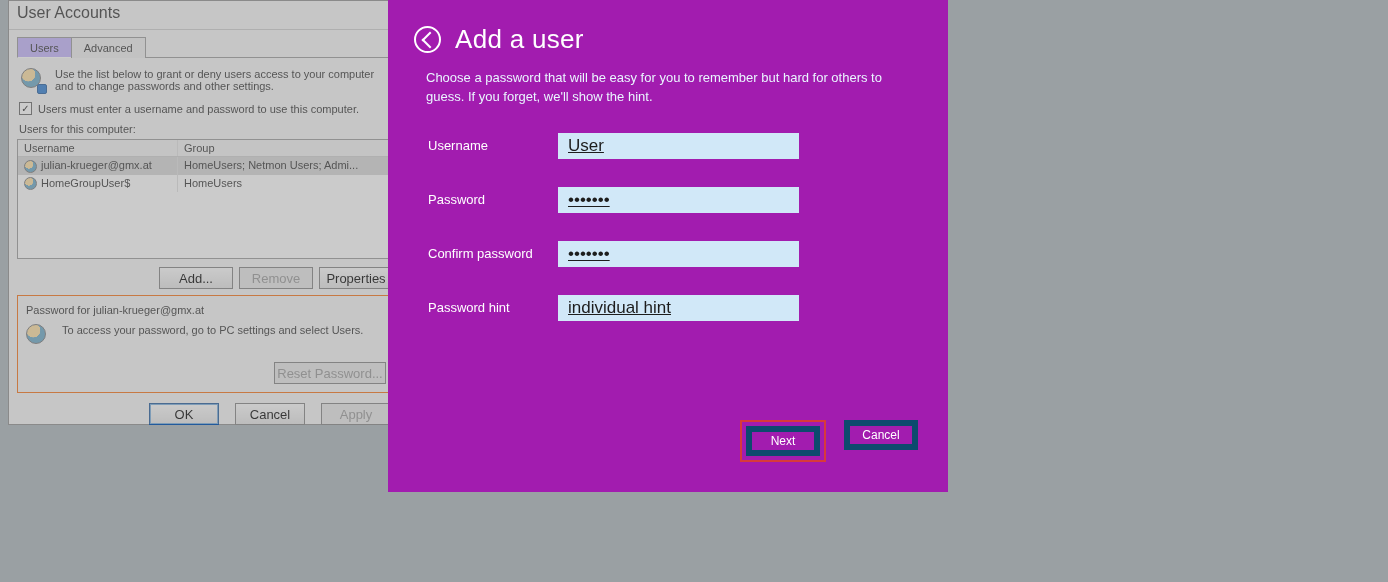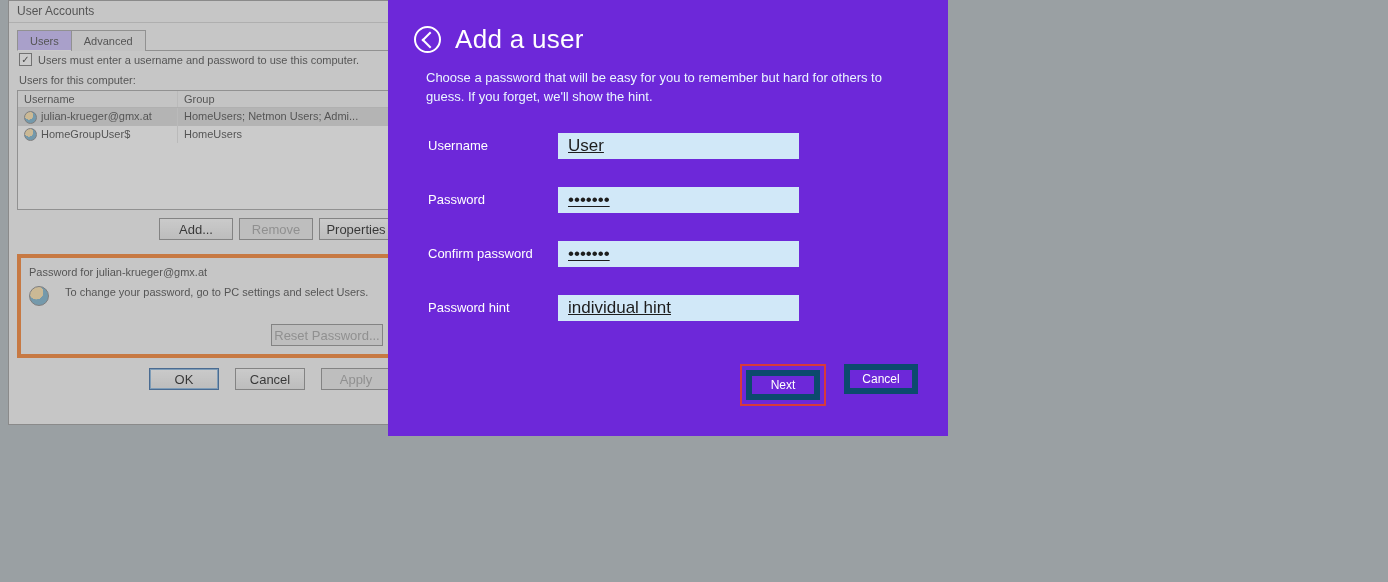--- a/index.html
+++ b/index.html
@@ -14,24 +14,24 @@
   .ua-dialog {
     position: absolute;
     left: 8px; top: 0;
     width: 396px; height: 425px;
     background: #f6f6f6;
     border: 1px solid #8a8a8a;
     font-size: 11px;
     color: #333;
   }
   .ua-titlebar {
-    height: 22px;
+    height: 29px;
     padding: 3px 8px;
     border-bottom: 1px solid #cfcfcf;
-    font-size: 12px;
+    font-size: 16px;
   }
   .ua-body { padding: 6px 8px 8px 8px; }
   .ua-tabs { display: flex; border-bottom: 1px solid #9c9c9c; }
   .ua-tab {
     padding: 4px 12px 3px 12px;
     font-size: 11px;
     border: 1px solid #9c9c9c;
     border-bottom: none;
     background: #f0f0f0;
     position: relative;
@@ -78,35 +78,35 @@
   .ua-row-ico { display:inline-block;vertical-align:middle;margin-right:4px;}
 
   .ua-btn-row { display:flex; justify-content:flex-end; gap:6px; padding:8px 2px 6px 0;}
   .ua-btn {
     width:74px; height:22px; border:1px solid #838383; background:linear-gradient(#fefefe,#e6e6e6);
     font-size:13px; cursor:pointer;
   }
   .ua-btn.disabled { color:#9a9a9a; background:#e8e8e8; cursor:default;}
   .ua-btn.default { border:1px solid #225a9c; box-shadow:0 0 0 1px #7baedd inset;}
 
-  .ua-pwbox { border:4px solid #f97316; margin-top:8px; padding:8px; }
+  .ua-pwbox { border:1px solid #f97316; margin-top:0; padding:8px; }
   .ua-pwbox .row { display:flex; gap:12px; align-items:flex-start;}
   .ua-pwbox .reset-row { display:flex; justify-content:flex-end; padding-top:14px;}
   .ua-pwbox .ua-btn { width:112px; }
 
   .ua-footer { display:flex; justify-content:flex-end; gap:16px; padding:10px 4px 0 0;}
   .ua-footer .ua-btn { width:70px; }
   .ua-dim { position:absolute; inset:0; background:rgba(130,130,130,0.42); pointer-events:none;}
 
   
   .adduser {
     position:absolute;
     left:388px; top:0;
-    width:560px; height:436px;
-    background:#6d28d9;
+    width:560px; height:492px;
+    background:#a21caf;
     color:#fff;
     font-size:13px;
   }
   .adduser-header{
     display:flex; align-items:center; gap:14px;
     padding: 24px 30px 4px 26px;
   }
   .back-circle{
     width:27px;height:27px;border:2px solid #fff;border-radius:50%;
     display:flex;align-items:center;justify-content:center;
@@ -153,20 +153,27 @@
 <body>
 
 <div class="ua-dialog">
   <div class="ua-titlebar">User Accounts</div>
   <div class="ua-body">
     <div class="ua-tabs">
       <div class="ua-tab active">Users</div>
       <div class="ua-tab">Advanced</div>
     </div>
 
+    <div class="ua-instructions">
+      <div class="ua-user-icon">
+        <div class="ua-user-blob"></div>
+          <div class="ua-user-shield"></div>
+      </div>
+      <div>Use the list below to grant or deny users access to your computer and to change passwords and other settings.</div>
+    </div>
 
     <div class="ua-check-row">
       <div class="ua-check">✓</div>
       <span>Users must enter a username and password to use this computer.</span>
     </div>
 
     <div class="ua-subhead">Users for this computer:</div>
 
     <div class="ua-list">
       <div class="ua-list-header">
@@ -188,21 +195,21 @@
       <button class="ua-btn disabled">Remove</button>
       <button class="ua-btn">Properties</button>
     </div>
 
     <div class="ua-pwbox">
       <div>Password for julian-krueger@gmx.at</div>
       <div class="row" style="padding-top:8px;">
         <div class="ua-user-icon">
             <div class="ua-user-blob"></div>
           </div>
-        <div>To change your password, go to PC settings and select Users.</div>
+        <div>To access your password, go to PC settings and select Users.</div>
       </div>
       <div class="reset-row">
         <button class="ua-btn disabled">Reset Password...</button>
       </div>
     </div>
 
     <div class="ua-footer">
       <button class="ua-btn default">OK</button>
       <button class="ua-btn">Cancel</button>
       <button class="ua-btn disabled">Apply</button>

